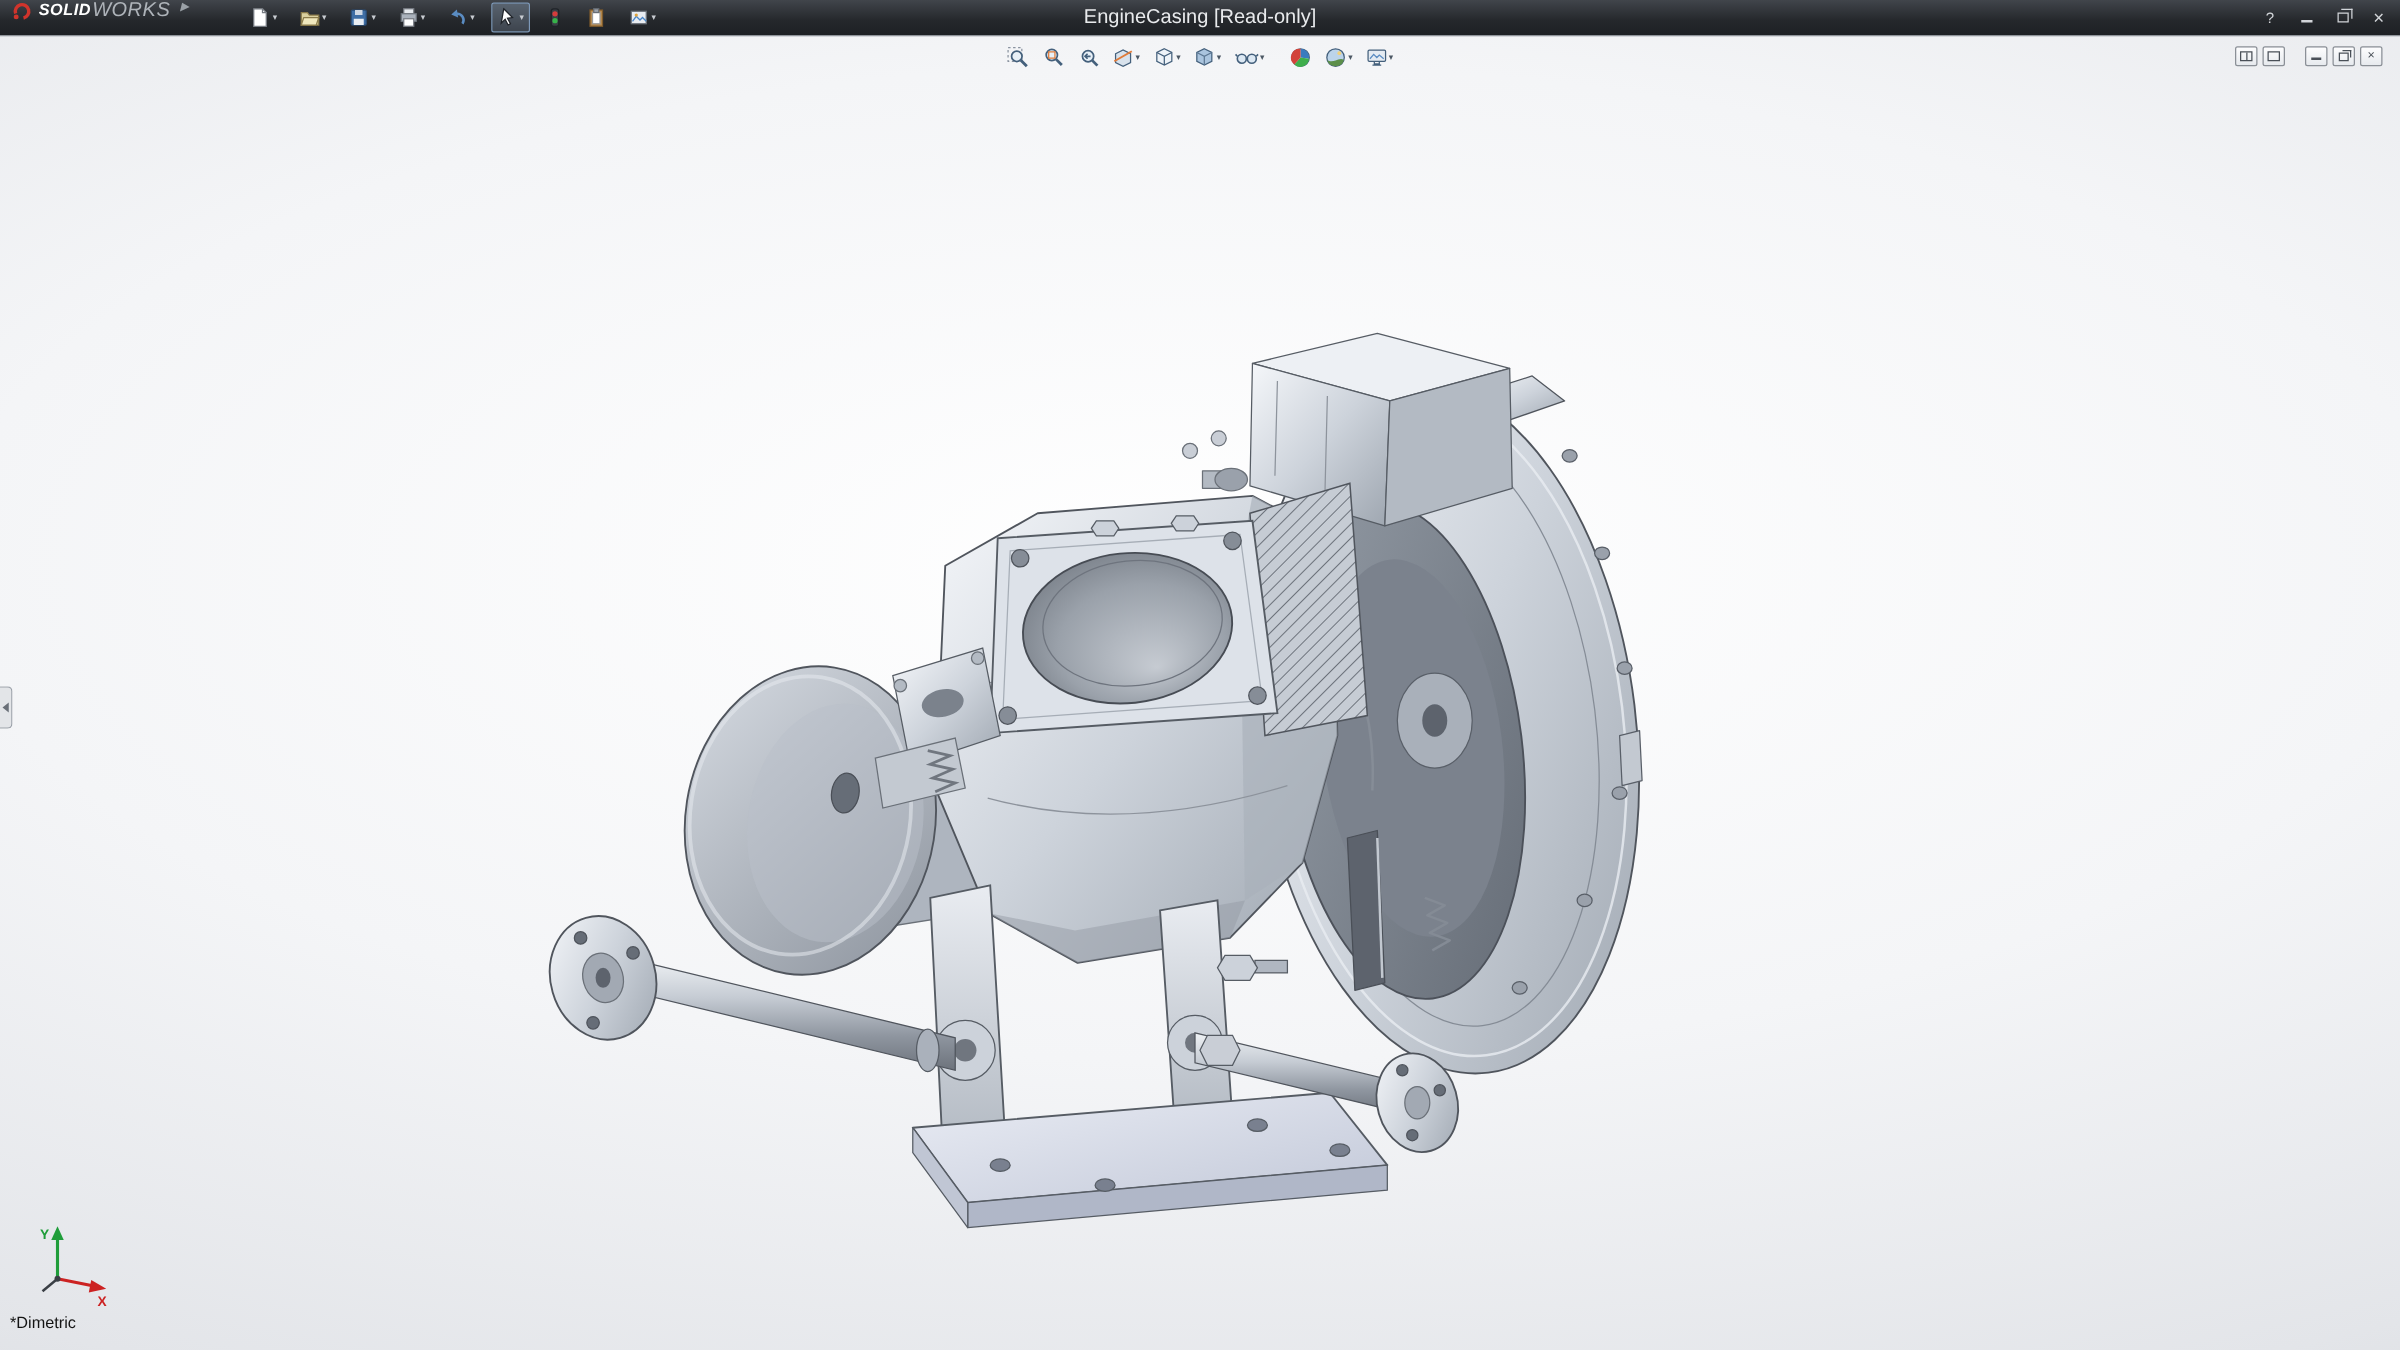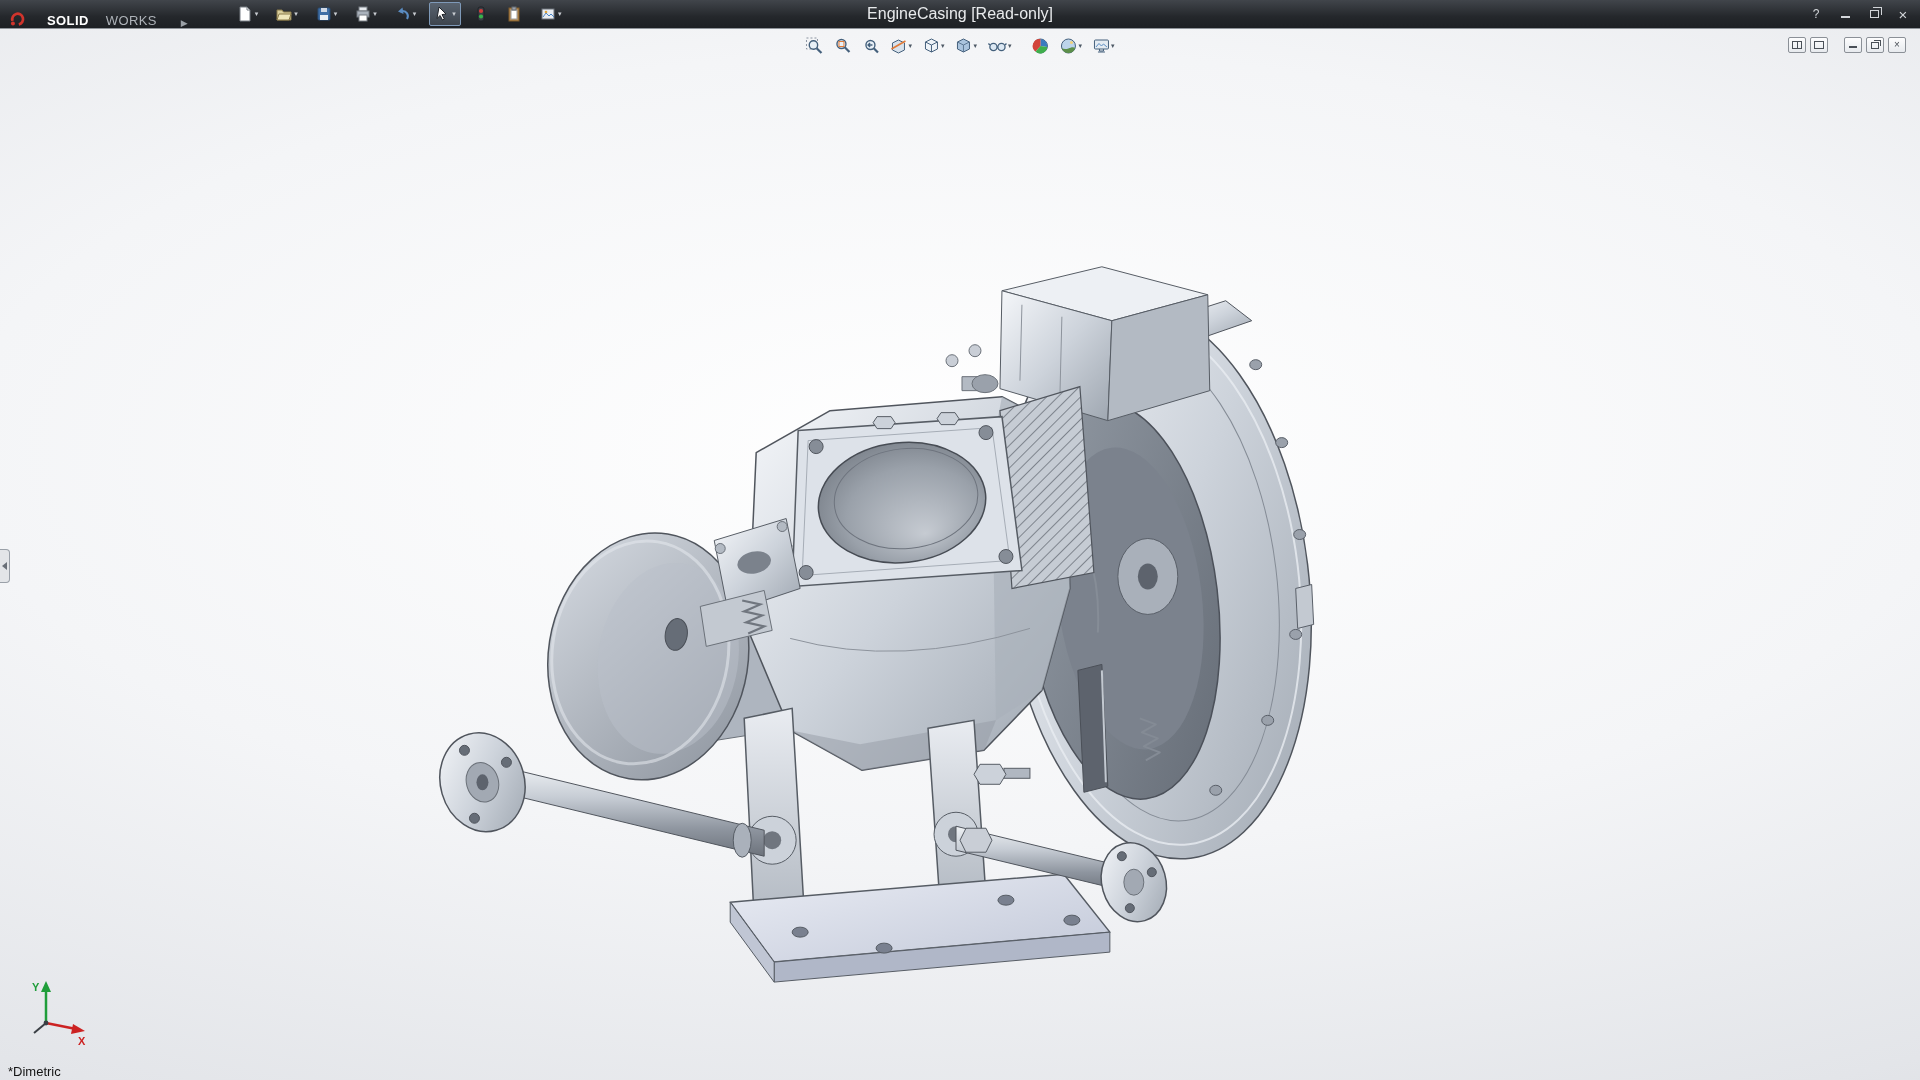--- a/index.html
+++ b/index.html
@@ -4,23 +4,23 @@
 <style>
   * { margin:0; padding:0; box-sizing:border-box; }
   html,body { width:1920px; height:1080px; overflow:hidden;
     font-family:"Liberation Sans", sans-serif; background:#d8dbe0; }
   .app { position:relative; width:1920px; height:1080px; }
 
   
   .titlebar { position:absolute; top:0; left:0; right:0; height:28px;
     background:linear-gradient(#41454b, #24272b 60%, #1d2024);
     display:flex; align-items:center; z-index:10; }
-  .brand { display:flex; align-items:flex-end; gap:21px; padding:0 8px; height:100%; }
+  .brand { display:flex; align-items:flex-start; gap:5px; padding:0 8px; height:100%;font-style:italic; }
   .brand-solid { color:#ffffff; font-weight:bold; font-size:13px; letter-spacing:.4px; }
-  .brand-works { color:#aeb3b9; font-size:13px; letter-spacing:.4px; }
+  .brand-works { color:#aeb3b9; font-size:16px; letter-spacing:.4px; }
   .brand-arrow { color:#9aa0a6; font-size:9px; margin-left:3px; cursor:pointer; }
 
   .tb-toolbar { display:flex; align-items:center; gap:8px; margin-left:36px; }
   .tbtn { display:flex; align-items:center; gap:2px; padding:3px 4px; border-radius:2px;
     border:1px solid transparent; cursor:pointer; }
   .tbtn.pressed { border:1px solid #7e99b8;
     background:linear-gradient(#59636f, #3d444d); }
   .tb-caret { font-size:7px; color:#c8ccd1; }
 
   .tb-title { position:absolute; left:50%; transform:translateX(-50%);
@@ -62,21 +62,21 @@
   .glyph-min2 { width:8px; height:6px; border-bottom:2px solid #4a5058; }
   .glyph-rest2 { position:relative; width:8px; height:7px; border:1px solid #4a5058; }
   .glyph-rest2::after { content:""; position:absolute; left:2px; top:-3px; width:6px; height:5px;
     border:1px solid #4a5058; border-left:none; border-bottom:none; }
 
   
   .model-svg { position:absolute; inset:0; width:100%; height:100%; }
 
   
   .triad { position:absolute; left:20px; bottom:33px; width:74px; height:70px; }
-  .orientation-label { position:absolute; left:8px; bottom:1px; font-size:13px; color:#141414; }
+  .orientation-label { position:absolute; left:8px; bottom:15px; font-size:13px; color:#141414; }
 
   
   .left-tab { position:absolute; left:0; top:520px; width:10px; height:34px;
     background:#e3e5e8; border:1px solid #9aa0a8; border-left:none;
     border-radius:0 4px 4px 0; display:flex; align-items:center; justify-content:center;
     cursor:pointer; }
   .left-tab-arrow { width:0; height:0; border-top:4px solid transparent;
     border-bottom:4px solid transparent; border-right:5px solid #6a7078; }
 </style>
 </head>

